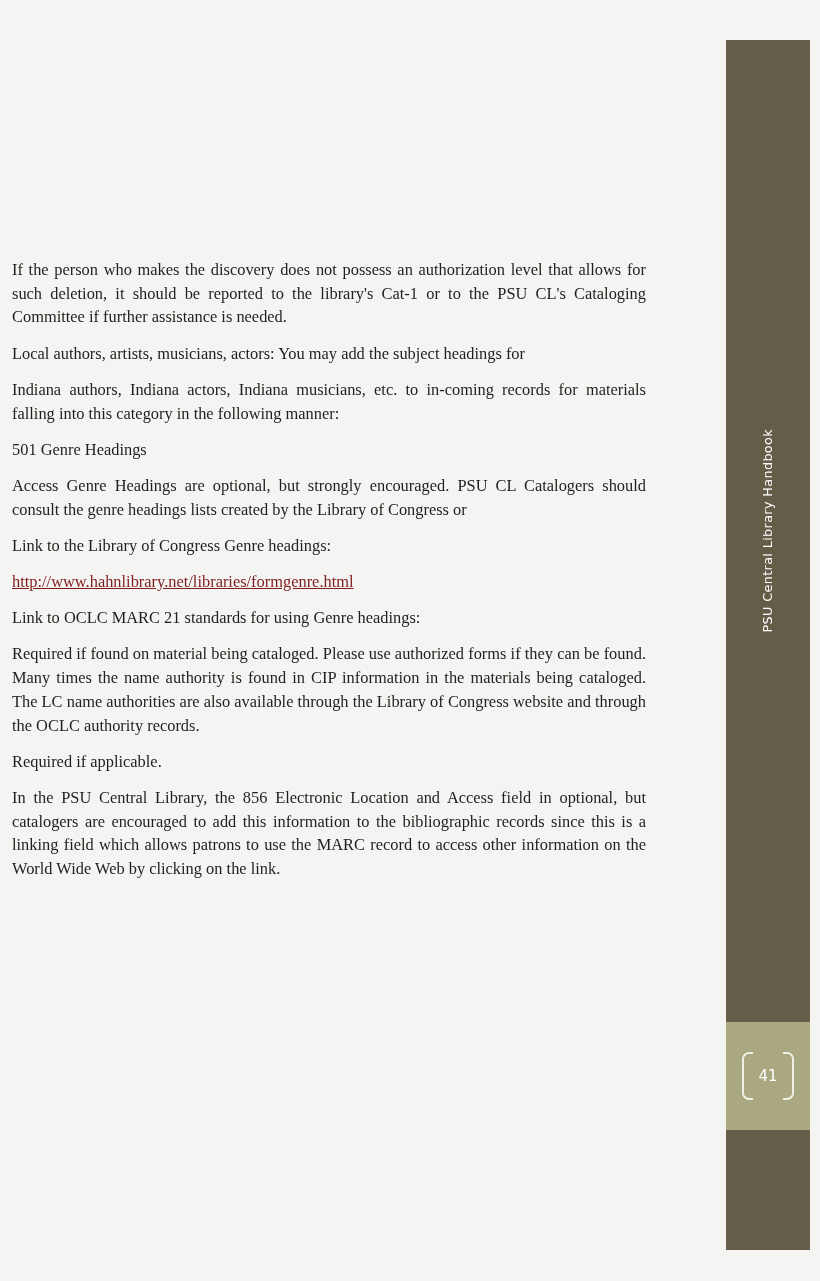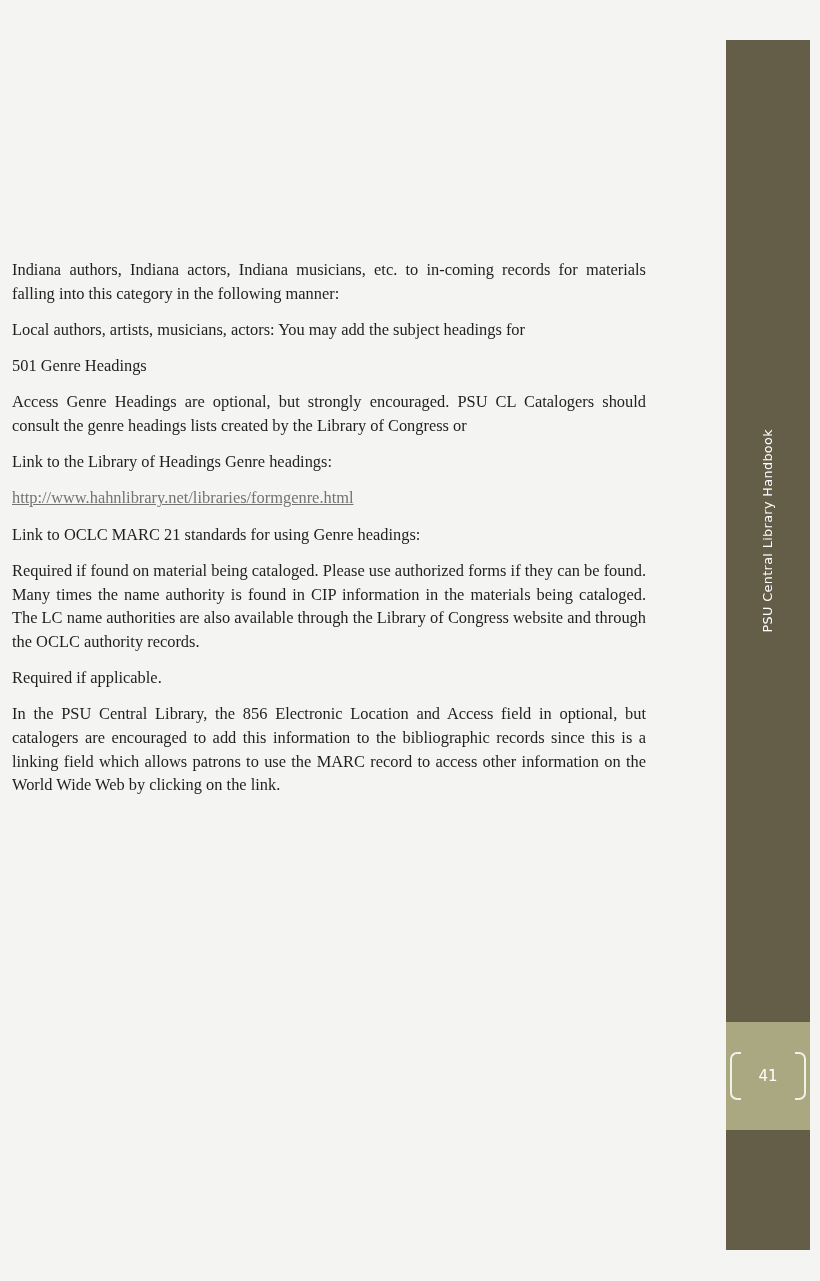--- a/index.html
+++ b/index.html
@@ -38,21 +38,21 @@
     text-justify: inter-word;
     -webkit-font-smoothing: antialiased;
   }
 
   
   .para.flush {
     text-align: left;
   }
 
   .link {
-    color: #737373;
+    color: #7f1d1d;
     text-decoration: underline;
     text-align: left;
     display: block;
     cursor: pointer;
     font-size: 16.4px;
     line-height: 23.7px;
     margin: 0 0 12.5px 0;
     word-break: break-all;
   }
 
@@ -95,21 +95,21 @@
     width: 84px;
     height: 108px;
     background: #a9a880;
     display: flex;
     align-items: center;
     justify-content: center;
   }
 
   #page-number-bracket {
     position: relative;
-    width: 76px;
+    width: 52px;
     height: 48px;
     display: flex;
     align-items: center;
     justify-content: center;
   }
 
   #page-number-bracket .bracket {
     position: absolute;
     top: 0;
     width: 11px;
@@ -140,30 +140,31 @@
     line-height: 1;
   }
 </style>
 </head>
 <body>
 
 <div id="page-root">
 
   <div id="content-column">
 
+    <p class="para">If the person who makes the discovery does not possess an authorization level that allows for such deletion, it should be reported to the library's Cat-1 or to the PSU CL's Cataloging Committee if further assistance is needed.</p>
+
+    <p class="para flush">Local authors, artists, musicians, actors:  You may add the subject headings for</p>
 
     <p class="para">Indiana authors, Indiana actors, Indiana musicians, etc. to in-coming records for materials falling into this category in the following manner:</p>
-
-    <p class="para flush">Local authors, artists, musicians, actors:  You may add the subject headings for</p>
 
     <p class="para flush">501 Genre Headings</p>
 
     <p class="para">Access Genre Headings are optional, but strongly encouraged.  PSU CL Catalogers should consult the genre headings lists created by the Library of Congress or</p>
 
-    <p class="para flush">Link to the Library of Headings Genre headings:</p>
+    <p class="para flush">Link to the Library of Congress Genre headings:</p>
 
     <a class="link">http://www.hahnlibrary.net/libraries/formgenre.html</a>
 
     <p class="para flush">Link to OCLC MARC 21 standards for using Genre headings:</p>
 
 
 
     <p class="para">Required if found on material being cataloged.  Please use authorized forms if they can be found.  Many times the name authority is found in CIP information in the materials being cataloged.  The LC name authorities are also available through the Library of Congress website and through the OCLC authority records.</p>
 
 

